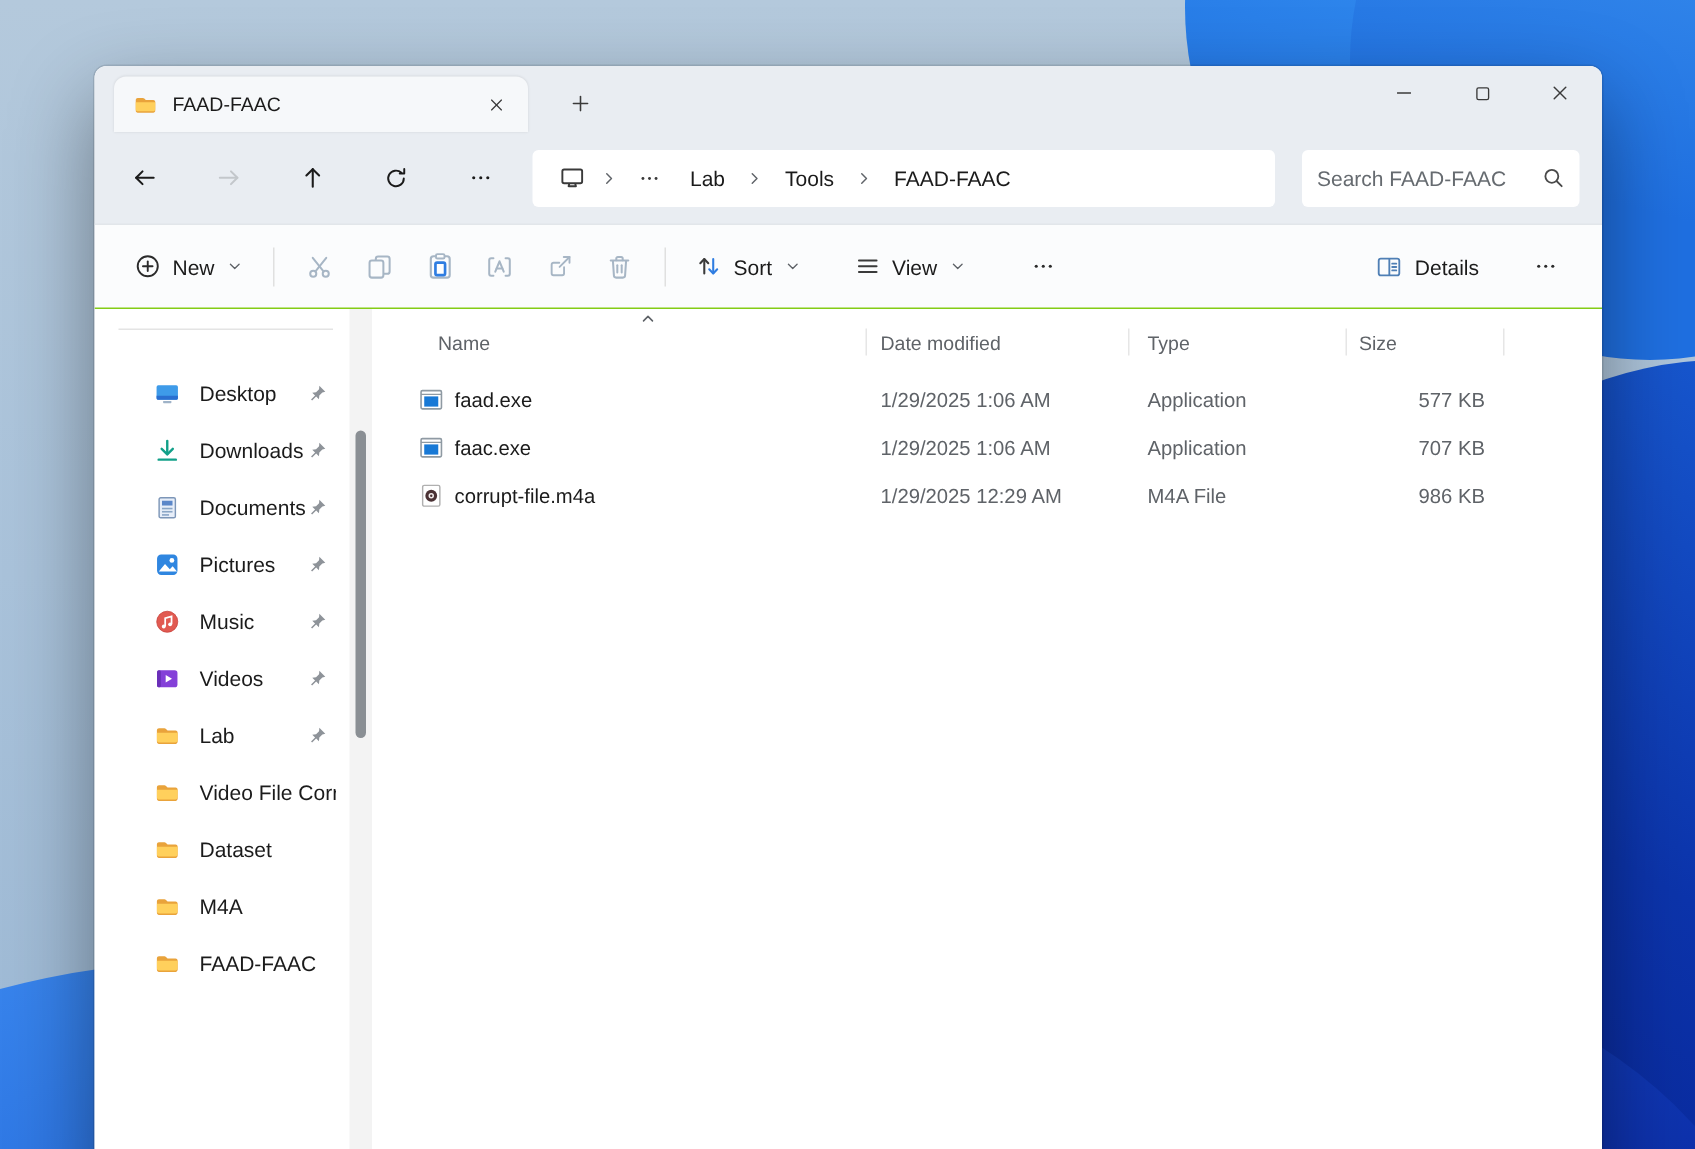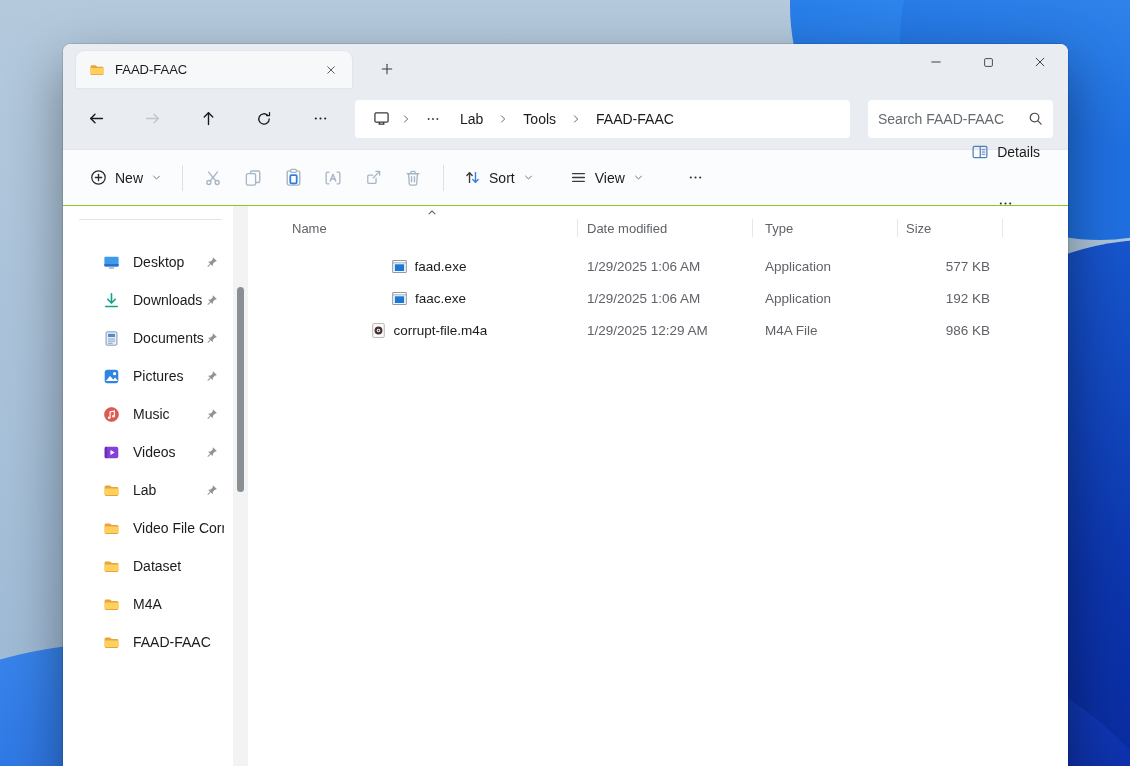--- a/index.html
+++ b/index.html
@@ -64,21 +64,21 @@
   .toolbar { height:56px; background:#fbfcfd; flex:none; display:flex; align-items:center;
     padding:0 18px 0 17px; border-bottom:1px solid #84cc16; }
   .tb-btn { border:none; background:transparent; display:flex; align-items:center; gap:8px;
     height:38px; padding:0 10px; border-radius:4px; font-size:14px; font-family:inherit;
     color:#1b1b1b; cursor:pointer; }
   .tb-icon-btn { width:40px; height:38px; border:none; background:transparent; border-radius:4px;
     display:flex; align-items:center; justify-content:center; cursor:pointer; }
   .tb-sep { width:1px; height:26px; background:#e0e0e0; margin:0 10px; }
   .pale { color:#a7b6c5; }
   .chev-sm { color:#5f6368; }
-  .tb-right { margin-left:auto; display:flex; align-items:center; gap:14px;flex-direction:column; }
+  .tb-right { margin-left:auto; display:flex; align-items:center; gap:14px; }
 
   
   .body { flex:1; display:flex; overflow:hidden; background:#fff; position:relative; }
 
   
   .sidebar { width:185px; flex:none; position:relative; padding-top:37px; overflow:hidden; }
   .side-divider { position:absolute; top:13px; left:16px; right:26px; height:1px; background:#e4e4e4; }
   .side-item { height:38px; display:flex; align-items:center; padding:0 6px 0 40px;
     font-size:14px; cursor:pointer; border-radius:4px; margin:0 18px 0 0;justify-content:flex-end; }
   .si { width:17px; height:17px; flex:none; margin-right:13px; }
@@ -95,21 +95,21 @@
     align-items:center; margin-top:8px; font-size:13px; color:#5f6368; }
   .hcell { position:relative; height:100%; display:flex; align-items:center; cursor:pointer; }
   .hcell::after { content:""; position:absolute; right:0; top:5px; bottom:5px; width:1px; background:#e6e6e6; }
   .h-name { padding-left:44px; }
   .h-date { padding-left:9px; }
   .h-type { padding-left:12px; }
   .h-size { padding-left:8px; }
   .rows { margin-top:8px; }
   .row { display:grid; grid-template-columns:330px 175px 145px 105px; height:32px;
     align-items:center; font-size:13.5px; cursor:default; }
-  .c-namewrap { display:flex; align-items:center; padding-left:31px; overflow:hidden;justify-content:center; }
+  .c-namewrap { display:flex; align-items:center; padding-left:31px; overflow:hidden; }
   .fic { width:17px; height:17px; flex:none; margin-right:7px; }
   .c-name { color:#1b1b1b; white-space:nowrap; overflow:hidden; }
   .c-date,.c-type { color:#5f6368; padding-left:9px; }
   .c-type { padding-left:12px; }
   .c-size { color:#5f6368; text-align:right; padding-right:13px; }
 
   
   .statusbar { height:28px; flex:none; display:flex; align-items:center; padding:0 8px 0 18px;
     border-top:1px solid #f0f0f0; background:#fff; }
   .status-count { font-size:12px; color:#444; }
@@ -657,21 +657,21 @@
           </div>
           <div class="row">
             <div class="c-namewrap">
               <svg class="fic ic">
                   <use href="#i-exe"></use>
                 </svg>
               <span class="c-name">faac.exe</span>
             </div>
             <span class="c-date">1/29/2025 1:06 AM</span>
             <span class="c-type">Application</span>
-            <span class="c-size">192 KB</span>
+            <span class="c-size">707 KB</span>
           </div>
           <div class="row">
             <div class="c-namewrap">
               <svg class="fic ic">
                   <use href="#i-m4a"></use>
                 </svg>
               <span class="c-name">corrupt-file.m4a</span>
             </div>
             <span class="c-date">1/29/2025 12:29 AM</span>
             <span class="c-type">M4A File</span>

